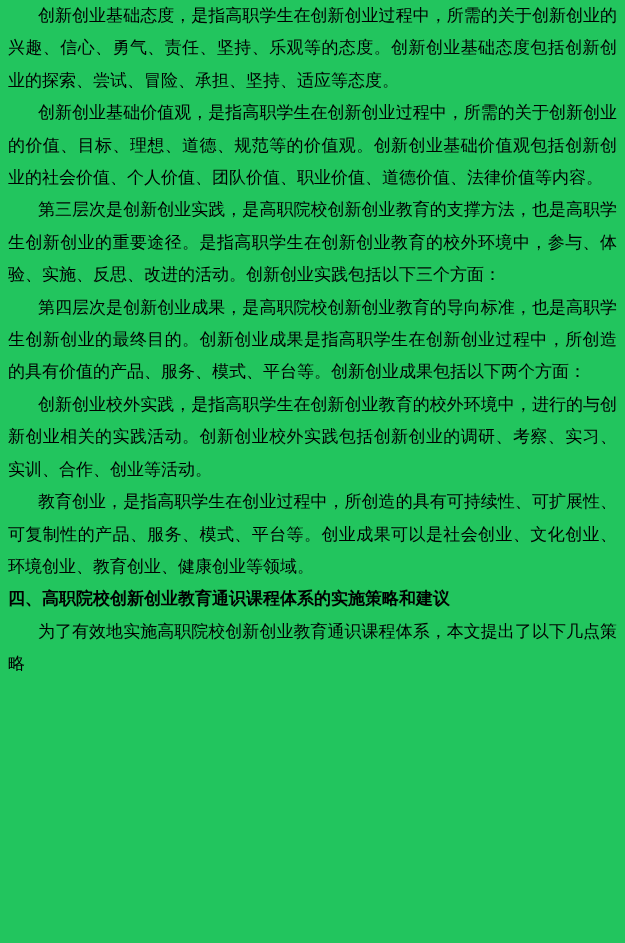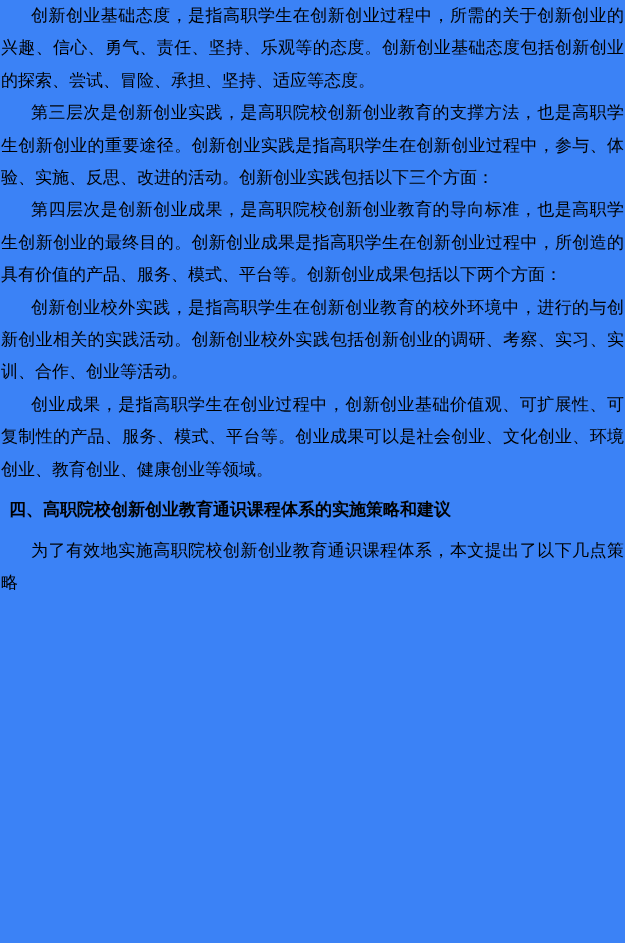--- a/index.html
+++ b/index.html
@@ -5,47 +5,48 @@
   html, body {
     margin: 0;
     padding: 0;
     background: #ffffff;
   }
   .page {
     width: 625px;
     height: 943px;
     overflow: hidden;
     box-sizing: border-box;
-    background: #3b82f6;
+    background: #22c55e;
     color: #000000;
     font-family: "Liberation Serif", serif;
     font-size: 17px;
     line-height: 32.4px;
     text-align: justify;
     text-justify: inter-ideograph;
-    padding: 0 1px;
+    padding: 0 8px;
   }
   .page p.body-para {
     margin: 0;
     text-indent: 30px;
     word-break: break-all;
   }
   .page h2.section-heading {
-    margin: 8px;
+    margin: 0;
     font-size: 17px;
     font-weight: bold;
     line-height: 32.4px;
     text-indent: 0;
     text-align: left;
   }
 </style>
 </head>
 <body>
 
 <div class="page">
   <p class="body-para">创新创业基础态度，是指高职学生在创新创业过程中，所需的关于创新创业的兴趣、信心、勇气、责任、坚持、乐观等的态度。创新创业基础态度包括创新创业的探索、尝试、冒险、承担、坚持、适应等态度。</p>
-  <p class="body-para">第三层次是创新创业实践，是高职院校创新创业教育的支撑方法，也是高职学生创新创业的重要途径。创新创业实践是指高职学生在创新创业过程中，参与、体验、实施、反思、改进的活动。创新创业实践包括以下三个方面：</p>
+  <p class="body-para">创新创业基础价值观，是指高职学生在创新创业过程中，所需的关于创新创业的价值、目标、理想、道德、规范等的价值观。创新创业基础价值观包括创新创业的社会价值、个人价值、团队价值、职业价值、道德价值、法律价值等内容。</p>
+  <p class="body-para">第三层次是创新创业实践，是高职院校创新创业教育的支撑方法，也是高职学生创新创业的重要途径。是指高职学生在创新创业教育的校外环境中，参与、体验、实施、反思、改进的活动。创新创业实践包括以下三个方面：</p>
   <p class="body-para">第四层次是创新创业成果，是高职院校创新创业教育的导向标准，也是高职学生创新创业的最终目的。创新创业成果是指高职学生在创新创业过程中，所创造的具有价值的产品、服务、模式、平台等。创新创业成果包括以下两个方面：</p>
   <p class="body-para">创新创业校外实践，是指高职学生在创新创业教育的校外环境中，进行的与创新创业相关的实践活动。创新创业校外实践包括创新创业的调研、考察、实习、实训、合作、创业等活动。</p>
-  <p class="body-para">创业成果，是指高职学生在创业过程中，创新创业基础价值观、可扩展性、可复制性的产品、服务、模式、平台等。创业成果可以是社会创业、文化创业、环境创业、教育创业、健康创业等领域。</p>
+  <p class="body-para">教育创业，是指高职学生在创业过程中，所创造的具有可持续性、可扩展性、可复制性的产品、服务、模式、平台等。创业成果可以是社会创业、文化创业、环境创业、教育创业、健康创业等领域。</p>
   <h2 class="section-heading">四、高职院校创新创业教育通识课程体系的实施策略和建议</h2>
   <p class="body-para">为了有效地实施高职院校创新创业教育通识课程体系，本文提出了以下几点策略</p>
 </div>
 
 </body></html>

